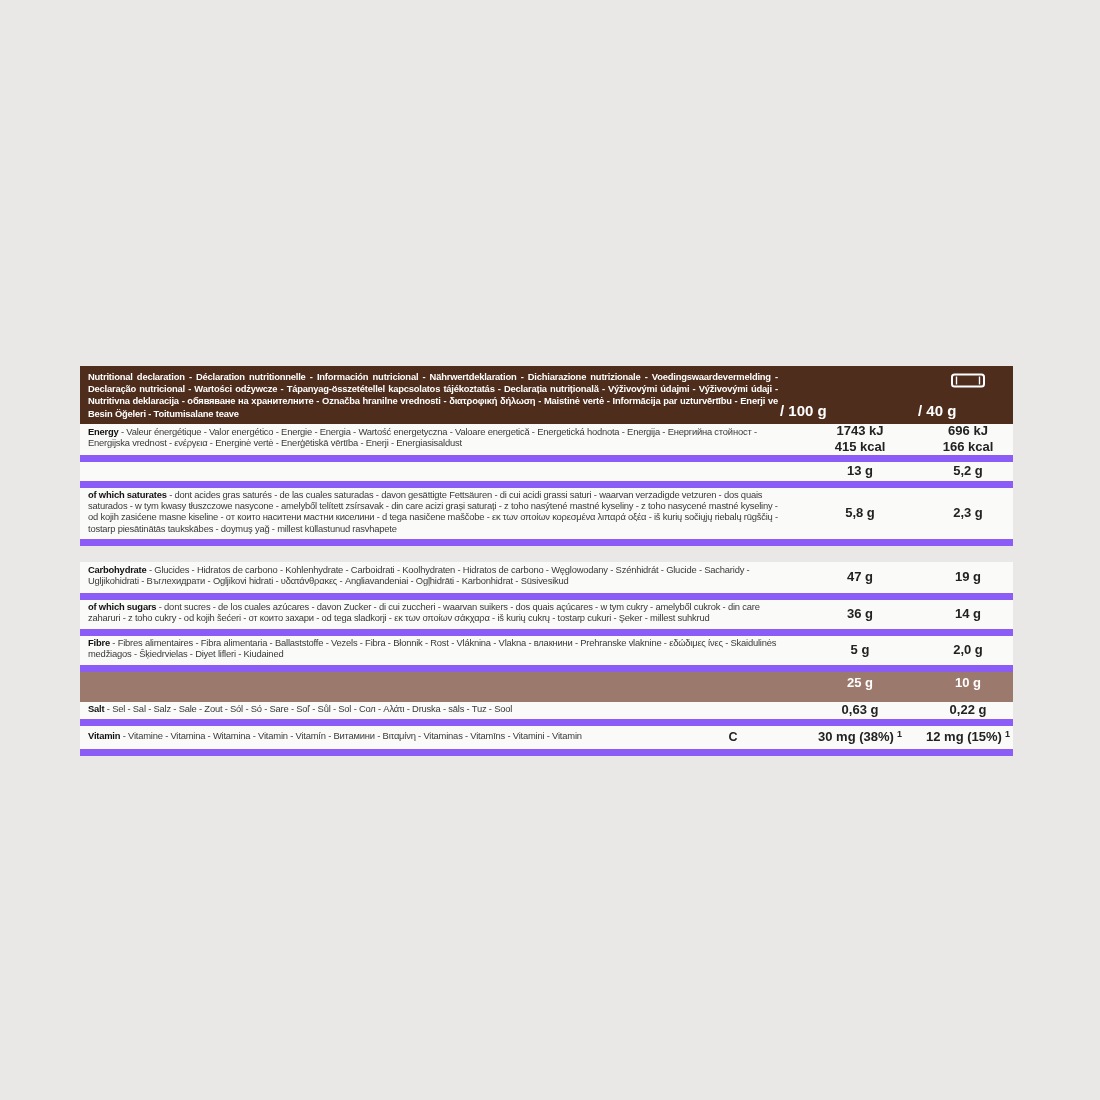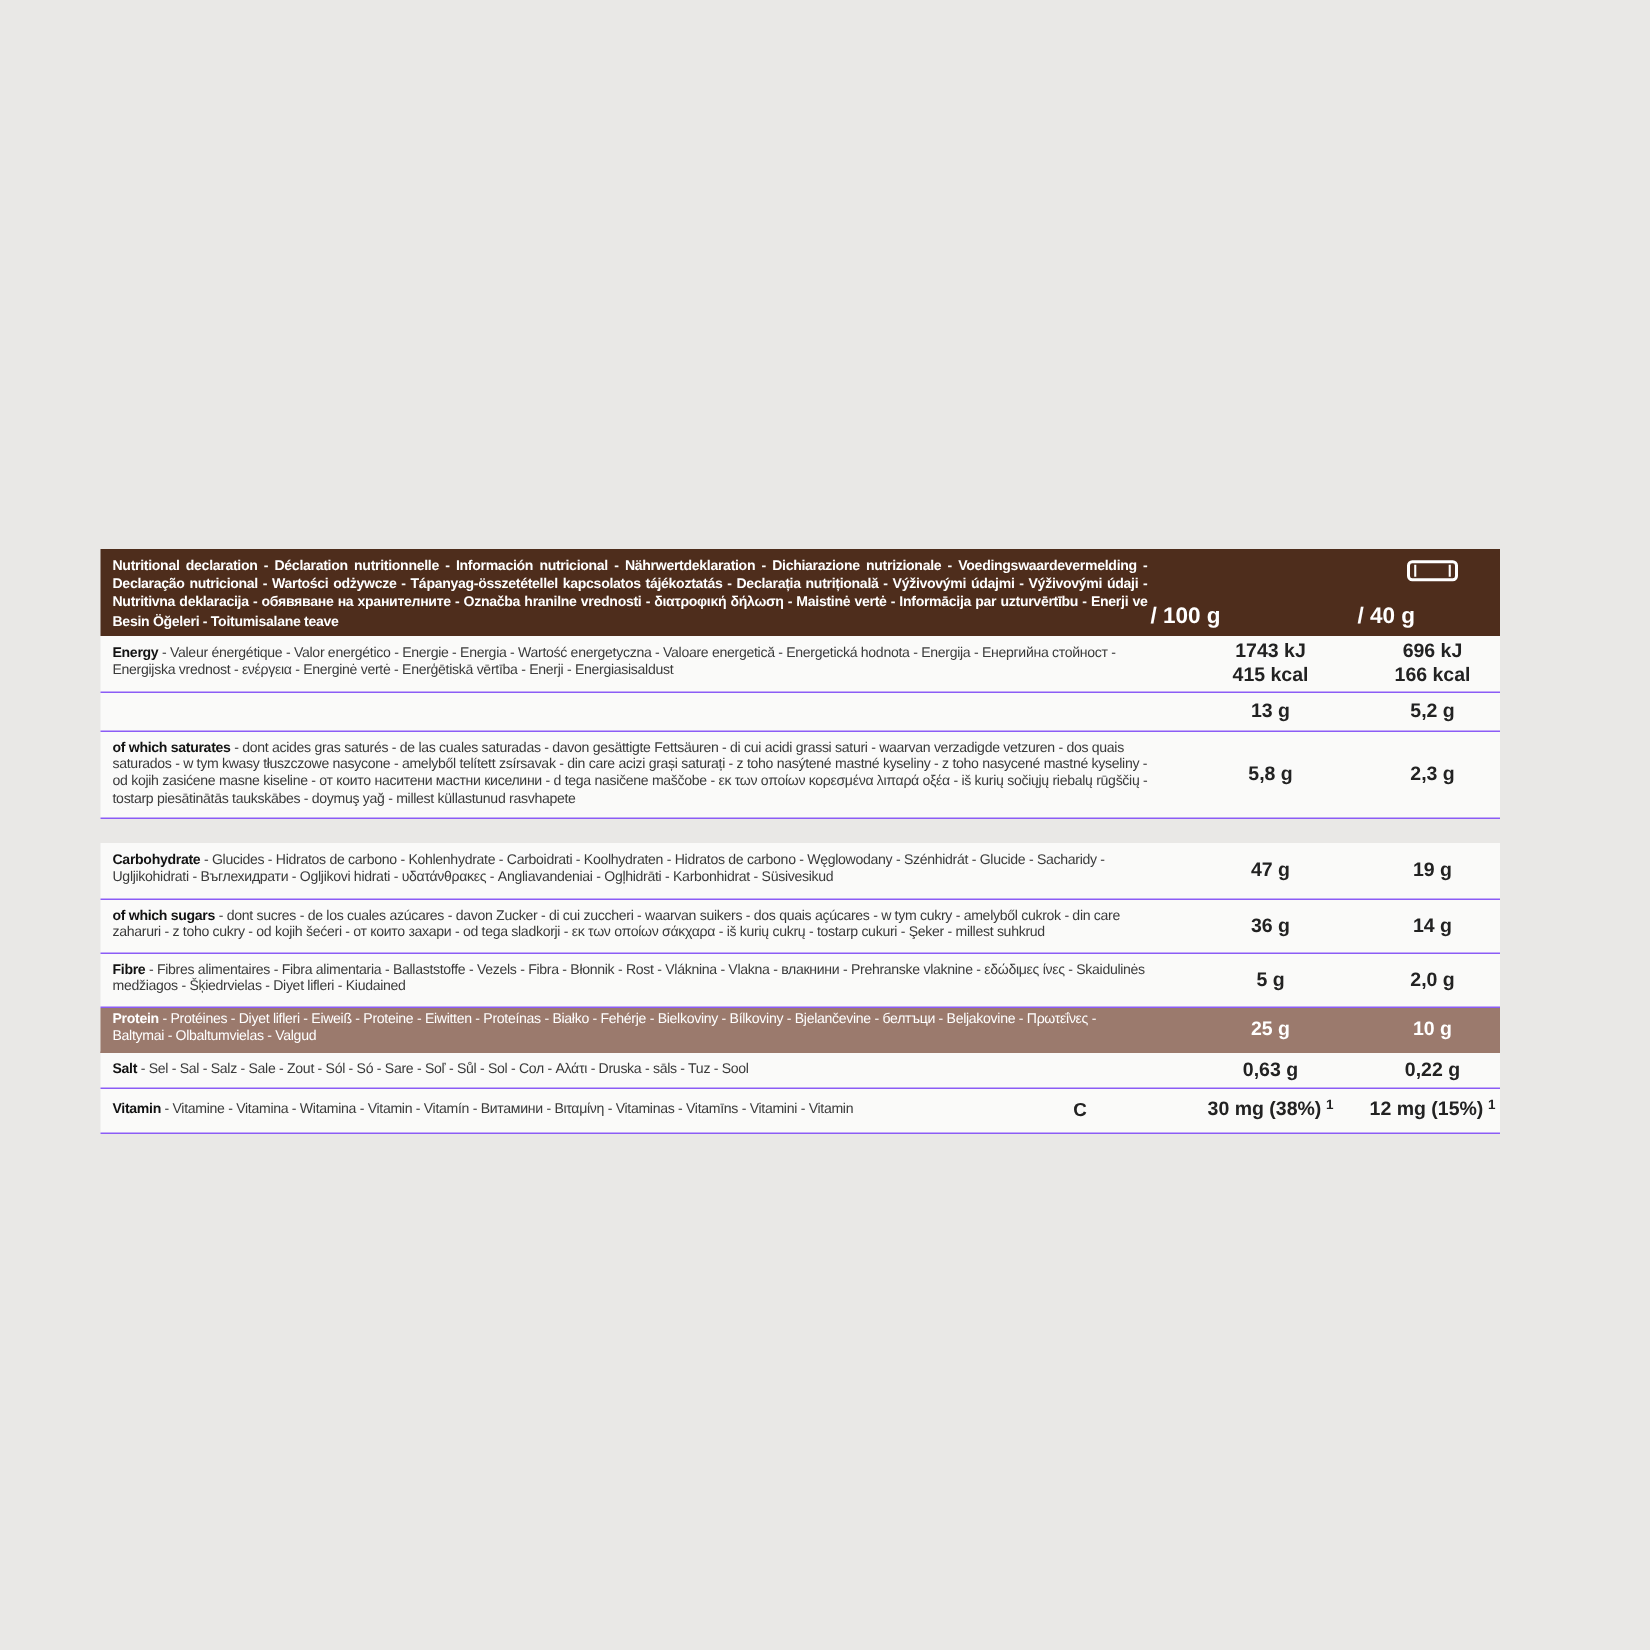--- a/index.html
+++ b/index.html
@@ -3,21 +3,21 @@
 <meta charset="utf-8">
 <style>
   * { margin:0; padding:0; box-sizing:border-box; }
   html, body { width:1100px; height:1100px; overflow:hidden; }
   body {
     background:#e9e8e6;
     font-family:"Liberation Sans", sans-serif;
     position:relative;
   }
   .ntable {
-    position:absolute; left:67px; top:366px; width:933px;
+    position:absolute; left:80px; top:366px; width:933px;
   }
   
   .thead {
     position:relative;
     background:#4e2d1c;
     color:#ffffff;
     min-height:48px;
     padding:5px 6px 4px 8px;
   }
   .thead-title {
@@ -34,21 +34,21 @@
   }
   .hcol.h100 { left:700px; width:160px; }
   .hcol.h40  { left:838px; width:100px;margin-top:25px; }
   .bar-icon-wrap {
     position:absolute; top:7px; left:838px; width:100px; text-align:center;
   }
   
   .trow {
     position:relative;
     background:#fafaf9;
-    border-bottom:1px solid #8b5cf6;
+    border-bottom:7px solid #8b5cf6;
     display:flex;
     align-items:center;
     padding:0 233px 4px 8px;
   }
   .row-energy       { min-height:38px; }
   .row-fat          { min-height:26px; }
   .row-saturates    { min-height:58px; }
   .row-carbohydrate { min-height:38px;margin-top:16px; }
   .row-sugars       { min-height:36px; }
   .row-fibre        { min-height:36px; }
@@ -128,21 +128,20 @@
         <div class="lbl"><b>of which sugars </b>- dont sucres - de los cuales azúcares - davon Zucker - di cui zuccheri - waarvan suikers - dos quais açúcares - w tym cukry - amelyből cukrok - din care zaharuri - z toho cukry - od kojih šećeri - от които захари - od tega sladkorji - εκ των οποίων σάκχαρα - iš kurių cukrų - tostarp cukuri - Şeker - millest suhkrud</div>
         <div class="val v100">36 g</div>
         <div class="val v40">14 g</div>
       </div>
       <div class="trow row-fibre">
         <div class="lbl"><b>Fibre </b>- Fibres alimentaires - Fibra alimentaria - Ballaststoffe - Vezels - Fibra - Błonnik - Rost - Vláknina - Vlakna - влакнини - Prehranske vlaknine - εδώδιμες ίνες - Skaidulinės medžiagos - Šķiedrvielas - Diyet lifleri - Kiudained</div>
         <div class="val v100">5 g</div>
         <div class="val v40">2,0 g</div>
       </div>
       <div class="trow row-protein highlight">
-        <div class="lbl"><b>Protein </b>- Protéines - Diyet lifleri - Eiweiß - Proteine - Eiwitten - Proteínas - Białko - Fehérje - Bielkoviny - Bílkoviny - Bjelančevine - белтъци - Beljakovine - Πρωτεΐνες - Baltymai - Olbaltumvielas - Valgud</div>
         <div class="val v100">25 g</div>
         <div class="val v40">10 g</div>
       </div>
       <div class="trow row-salt">
         <div class="lbl"><b>Salt </b>- Sel - Sal - Salz - Sale - Zout - Sól - Só - Sare - Soľ - Sůl - Sol - Сол - Αλάτι - Druska - sāls - Tuz - Sool</div>
         <div class="val v100">0,63 g</div>
         <div class="val v40">0,22 g</div>
       </div>
       <div class="trow row-vitamin">
         <div class="lbl"><b>Vitamin </b>- Vitamine - Vitamina - Witamina - Vitamin - Vitamín - Витамини - Βιταμίνη - Vitaminas - Vitamīns - Vitamini - Vitamin</div>

